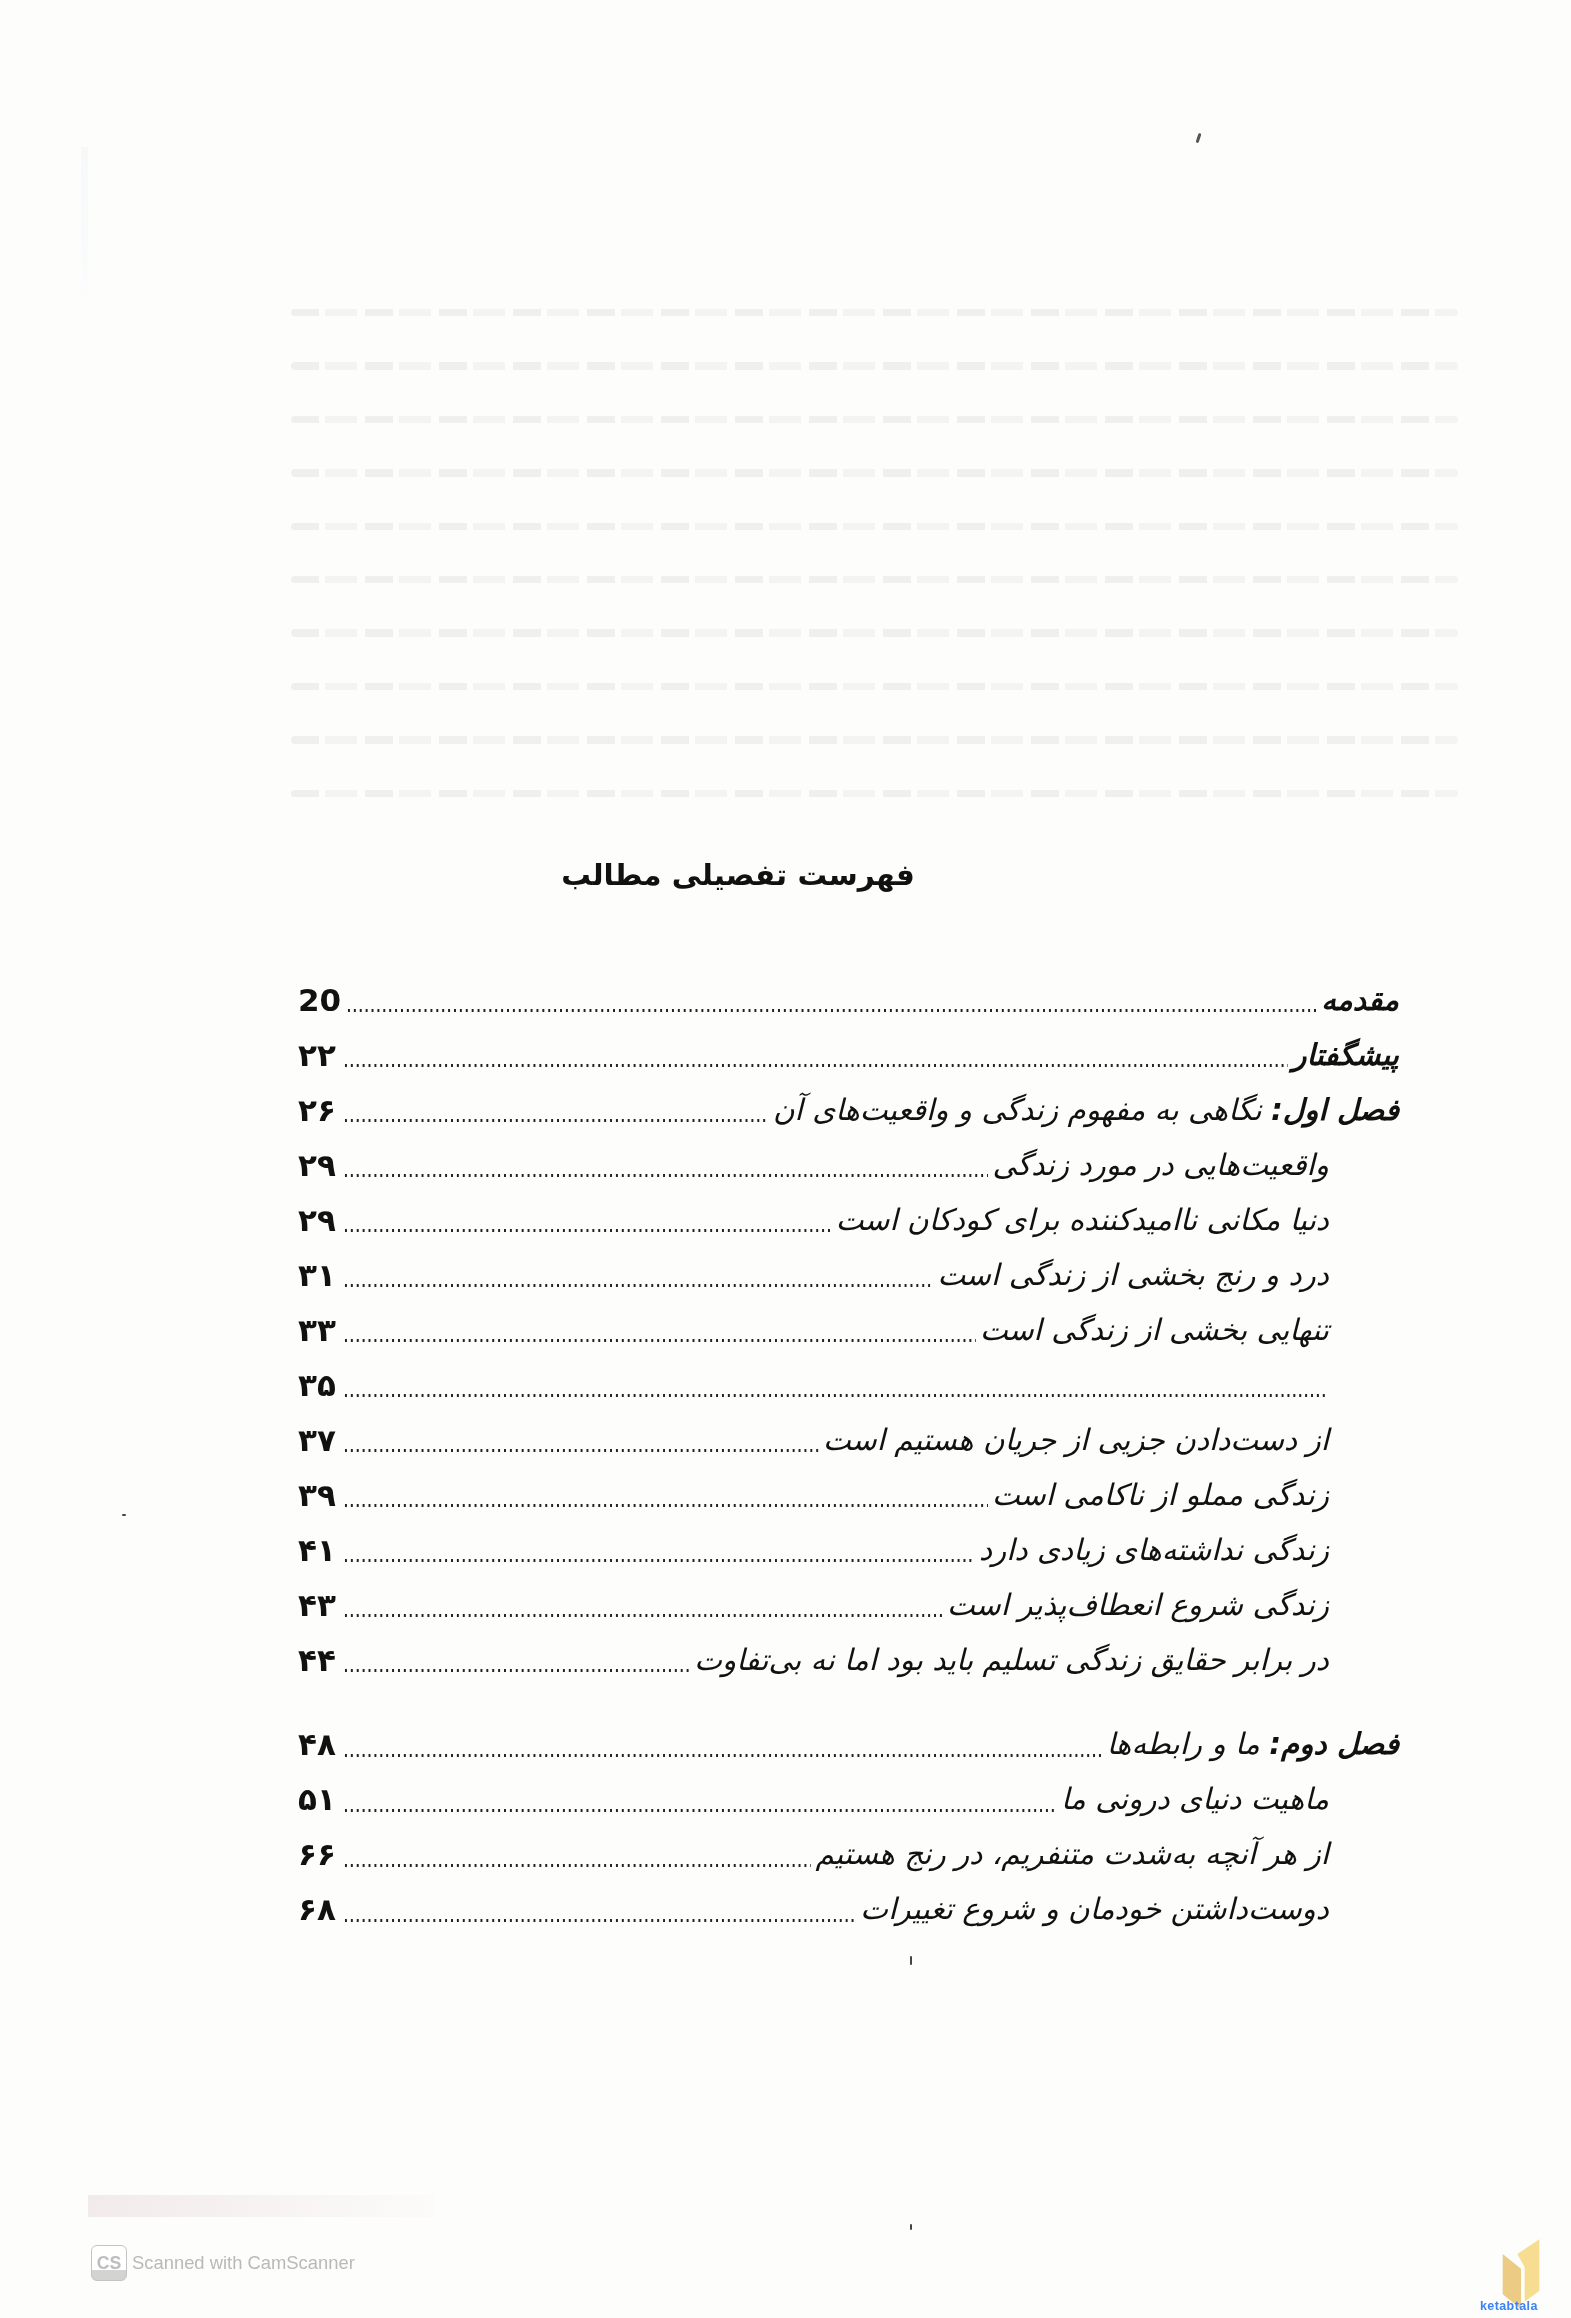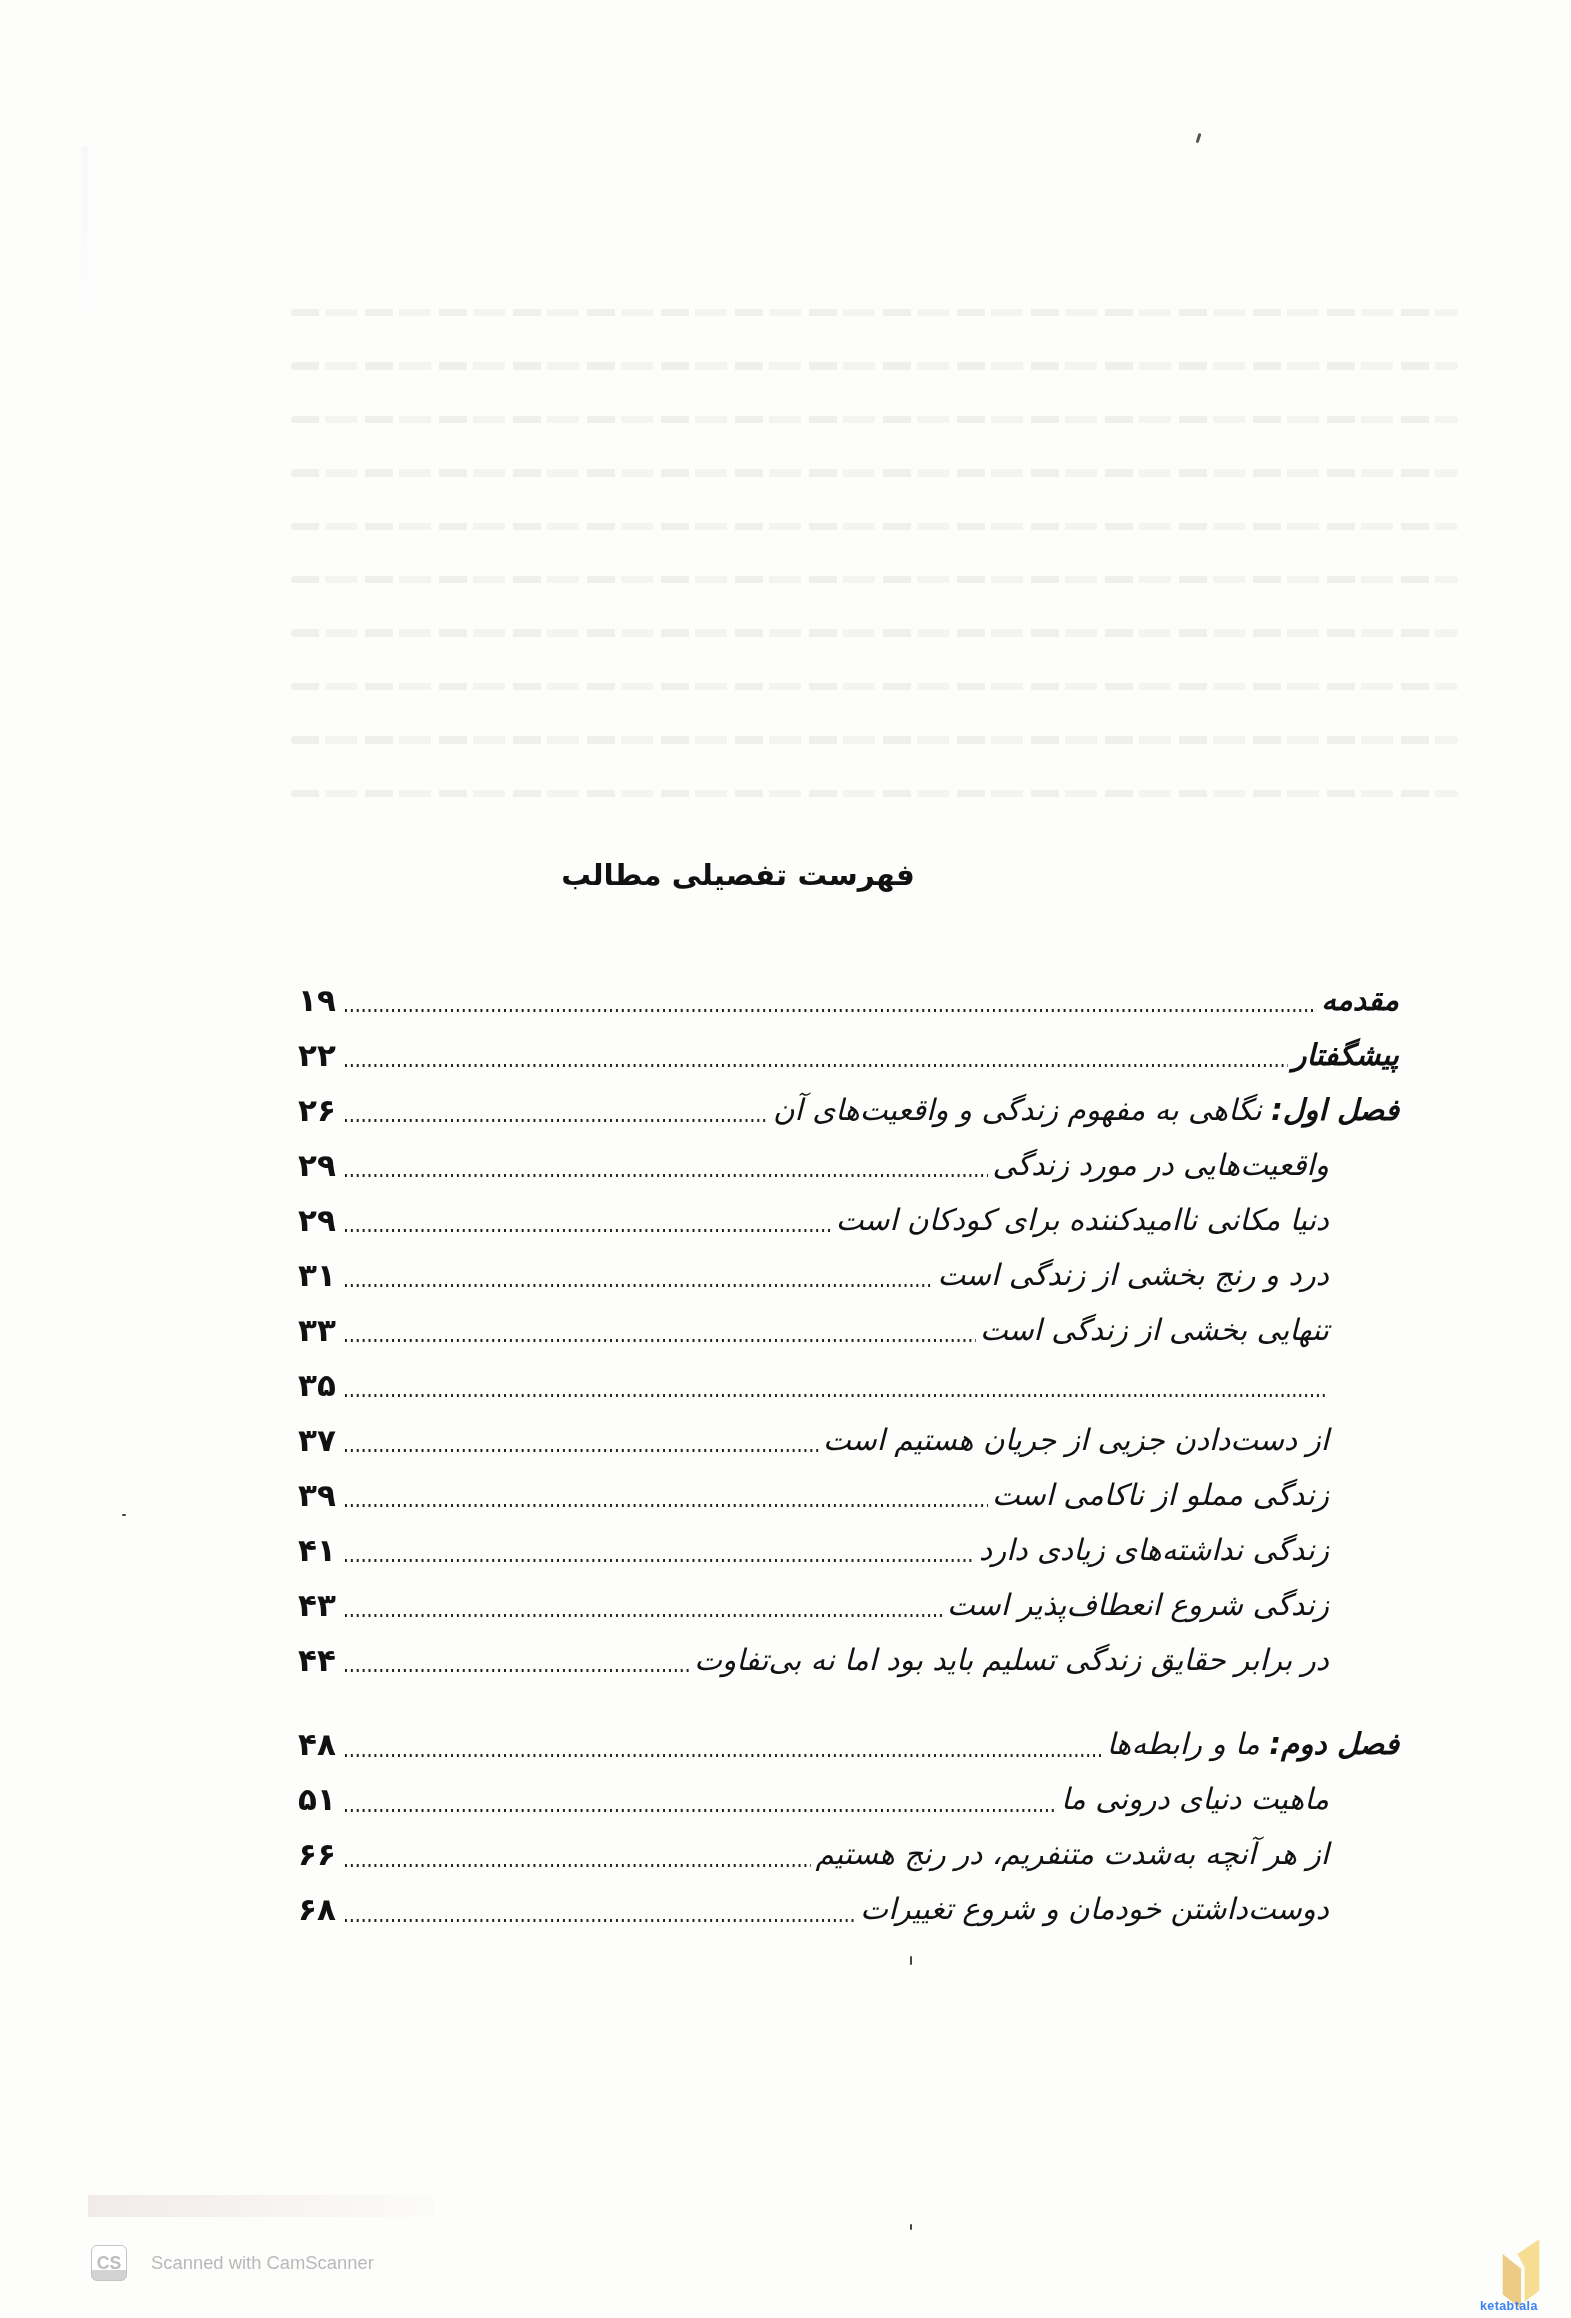--- a/index.html
+++ b/index.html
@@ -39,21 +39,21 @@
       background-image: radial-gradient(circle, #222 1.2px, transparent 1.4px);
       background-size: 5.9px 2.9px; background-repeat: repeat-x;
     }
     .row .page { font-weight: bold; font-size: 31px; min-width: 41px; text-align: left; }
     .dot-mark { position: absolute; width: 2.2px; height: 8.8px; background: #444; border-radius: 1.5px; }
     .cs {
       position: absolute; left: 91px; top: 2245px; display: flex; align-items: center;
       font-family: "Liberation Sans", sans-serif; color: #b9b9b9; font-size: 18.4px;
     }
     .cs-logo {
-      width: 34px; height: 34px; border: 1.5px solid #c4c4c4; border-radius: 5.9px; margin-right: 24px;
+      width: 34px; height: 34px; border: 1.5px solid #c4c4c4; border-radius: 5.9px; margin-right: 5px;
       display: flex; align-items: center; justify-content: center; font-weight: bold; font-size: 17.7px; color: #bdbdbd;
       background: linear-gradient(#fff 0 72%, #d3d3d3 72% 100%);
     }
     .kt { position: absolute; left: 1488px; top: 2239px; width: 66px; height: 74px; }
     .kt-name { position: absolute; left: 1480px; top: 2299px; font-family: "Liberation Sans", sans-serif; font-size: 12.5px; font-weight: bold; color: #3b82f6; letter-spacing: 0.4px; }
     .smudge { position: absolute; left: 88px; top: 2195px; width: 346px; height: 22px; background: linear-gradient(90deg, rgba(220,200,200,.35), rgba(240,235,235,.1)); }
   </style>
 </head>
 <body>
 
@@ -72,21 +72,21 @@
   <div class="ghost-line"></div>
   <div class="ghost-line"></div>
 </div>
 
 <div class="title">فهرست تفصیلی مطالب</div>
 
 <div class="toc">
   <div class="row top">
     <span class="label">مقدمه</span>
     <span class="leader"></span>
-    <span class="page">۱۹</span>
+    <span class="page">20</span>
   </div>
   <div class="row top">
     <span class="label">پیشگفتار</span>
     <span class="leader"></span>
     <span class="page">۲۲</span>
   </div>
   <div class="row">
     <span class="label"><b>فصل اول:</b><span> نگاهی به مفهوم زندگی و واقعیت‌های آن</span></span>
     <span class="leader"></span>
     <span class="page">۲۶</span>

